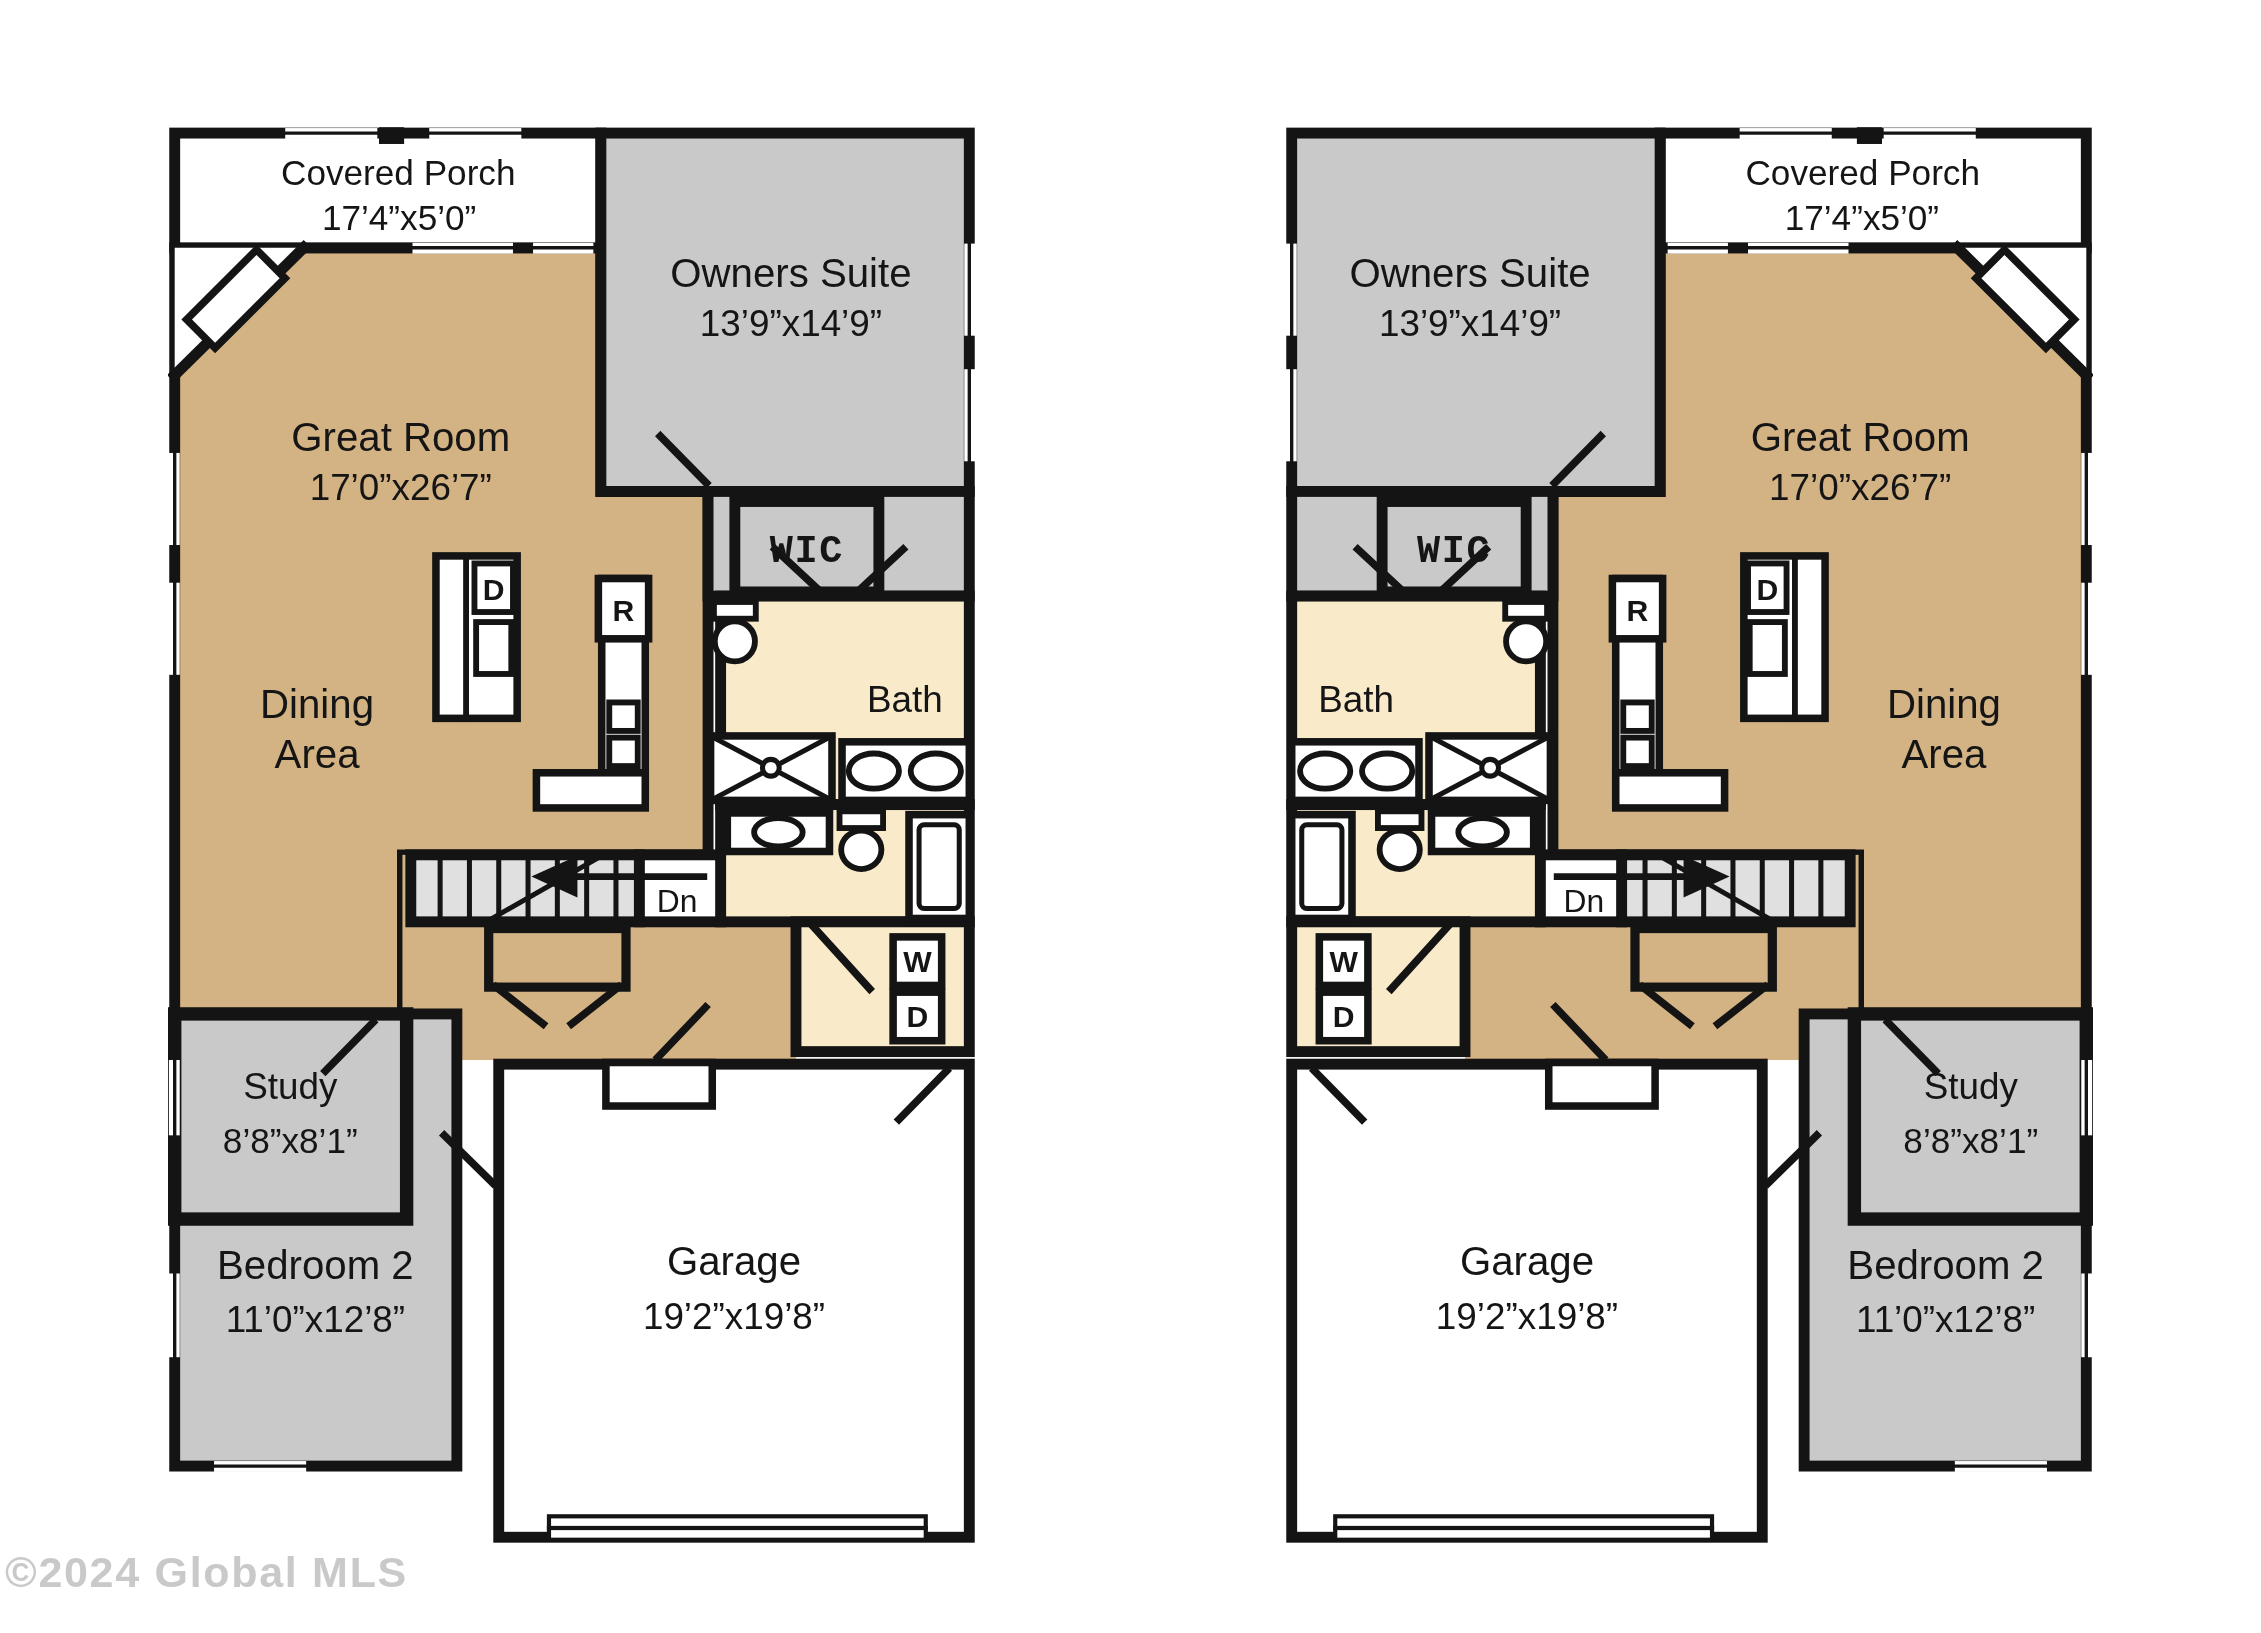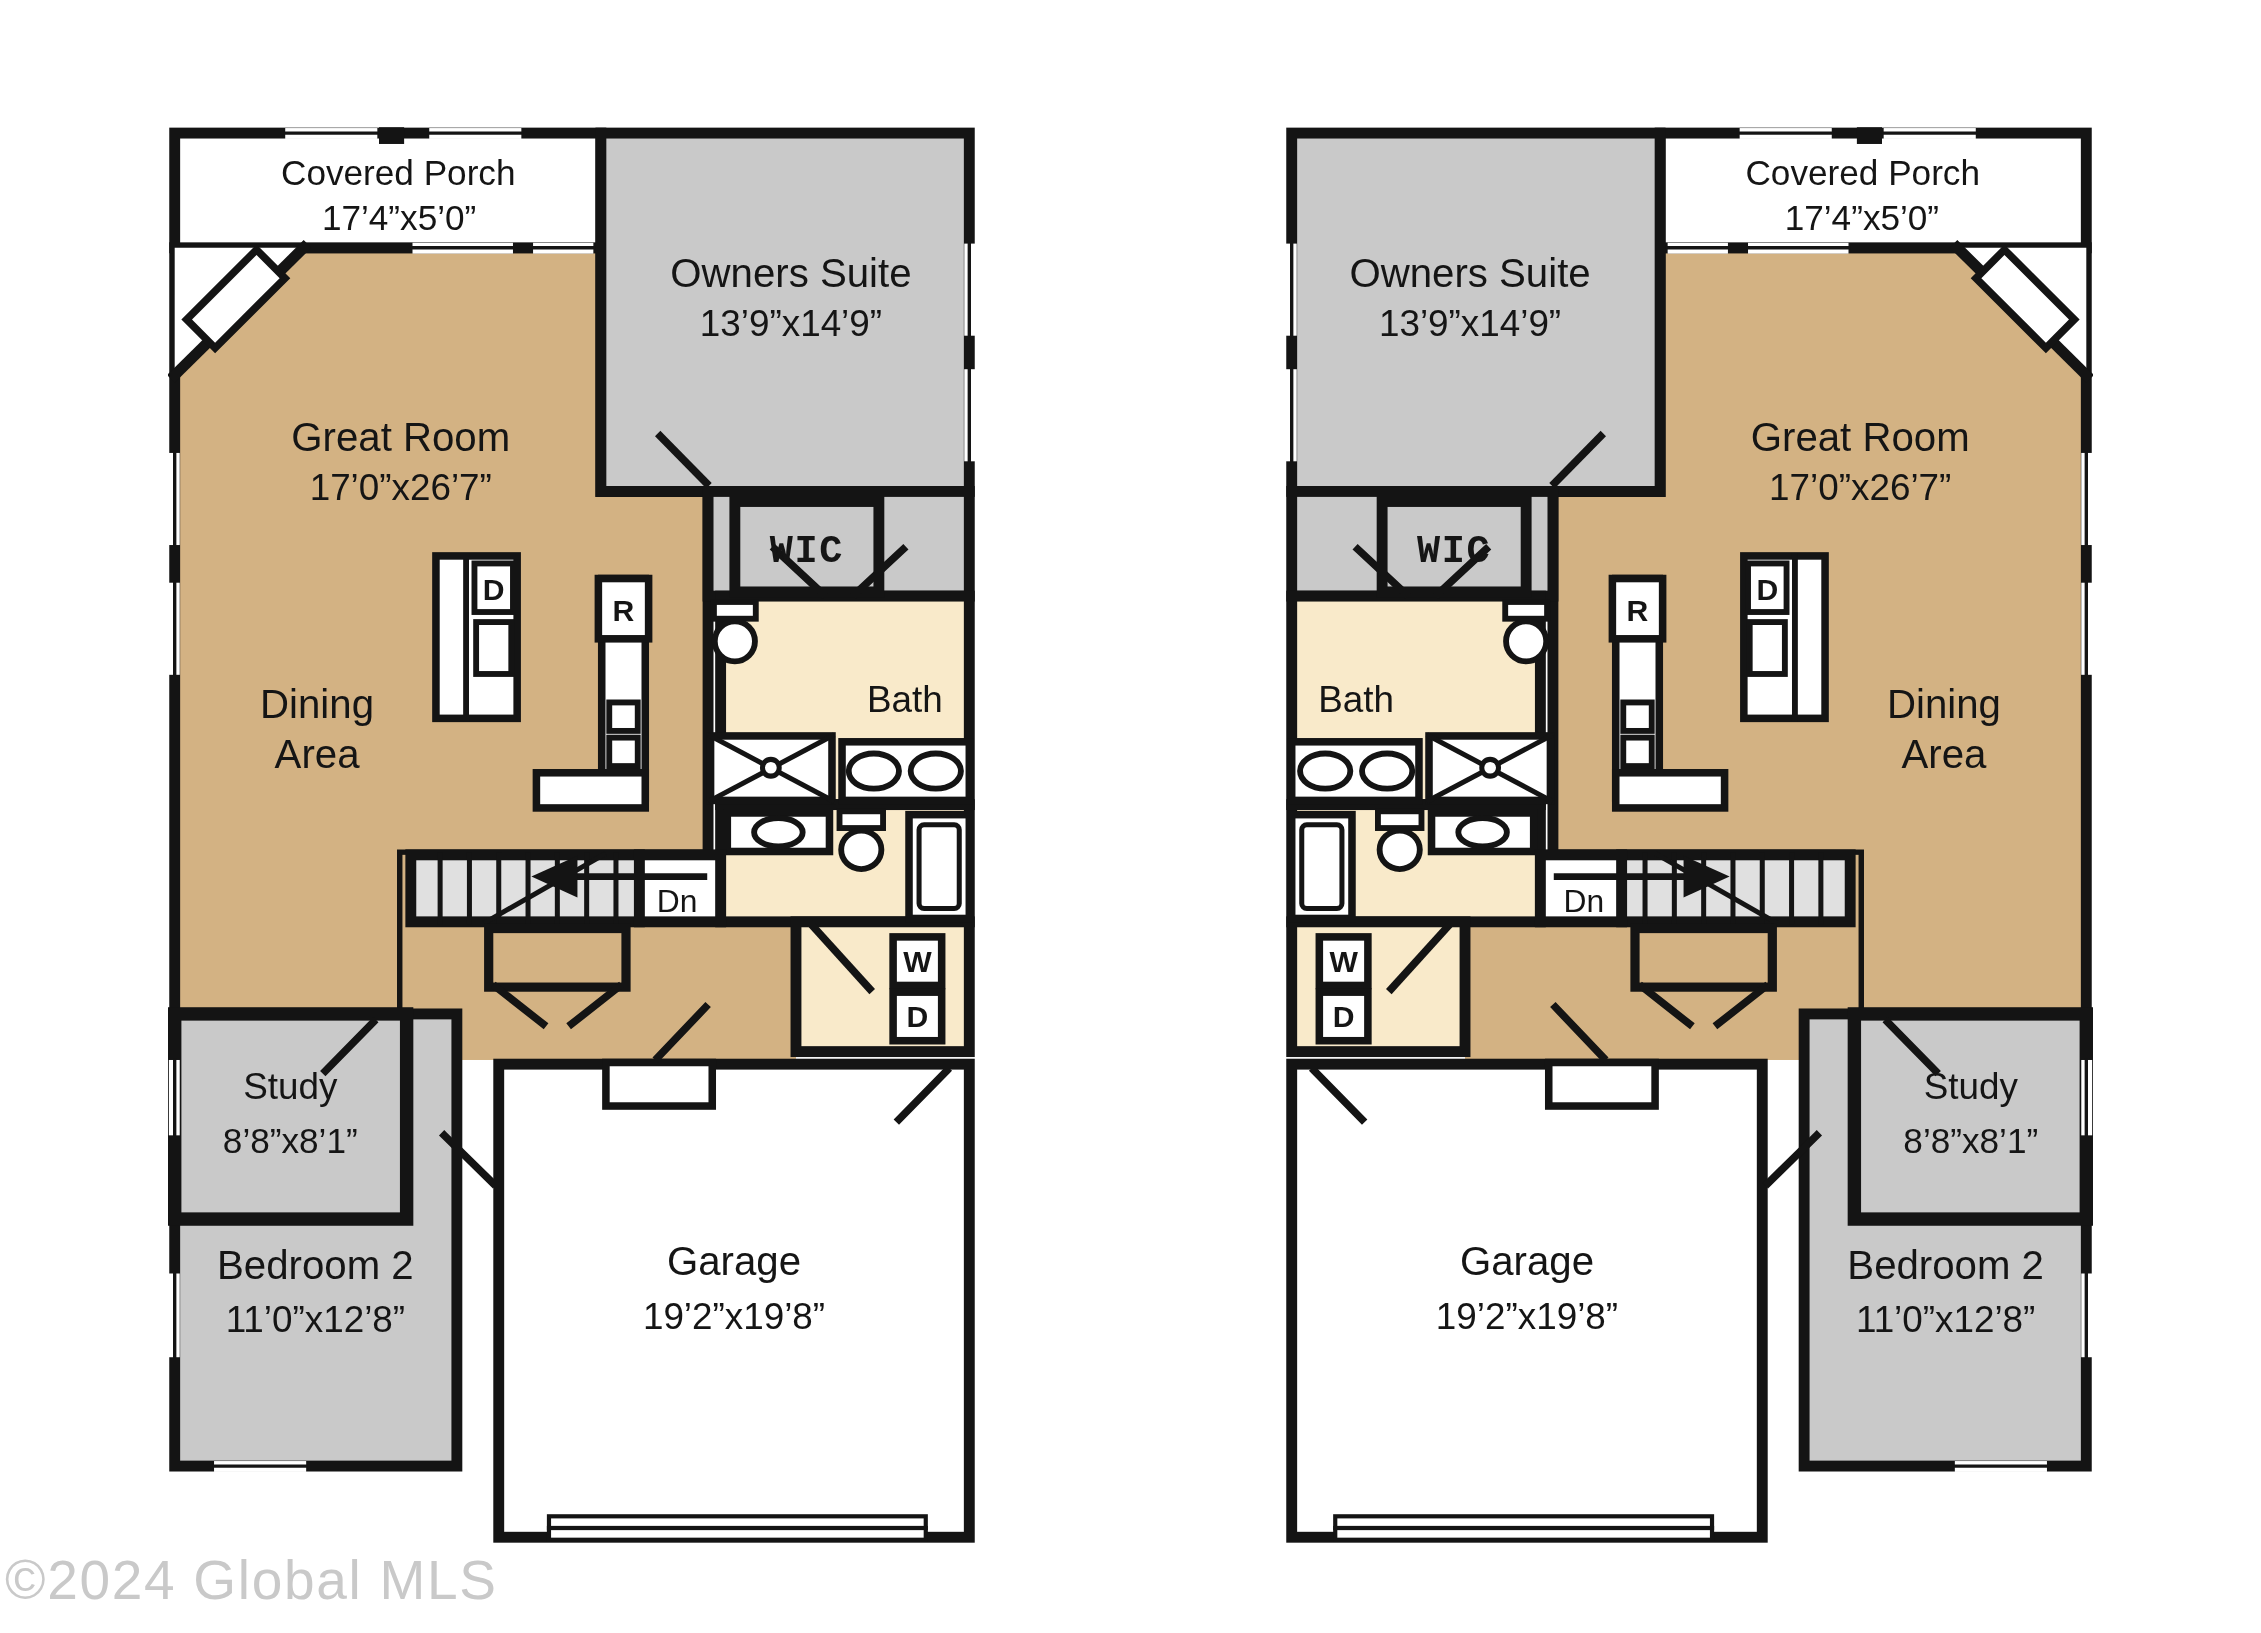--- a/index.html
+++ b/index.html
@@ -6,22 +6,22 @@
   .canvas{position:relative;width:2199px;height:1634px;background:#fff;overflow:hidden;
           font-family:"Liberation Sans",sans-serif;}
   svg.unit{position:absolute;}
   svg text{fill:#151515;text-anchor:middle;font-family:"Liberation Sans",sans-serif;}
   .t48{font-size:48px;}
   .t44{font-size:44px;}
   .t42{font-size:42px;}
   .dn{font-size:38px;}
   .appl{font-size:36px;font-weight:bold;}
   .wic{font-family:"Liberation Mono",monospace;font-size:46px;font-weight:bold;letter-spacing:2px;}
-  .copyright{position:absolute;left:5px;top:1548px;font-size:55px;color:#c9c9c9;
-             letter-spacing:1.7px;font-weight:400;}
+  .copyright{position:absolute;left:5px;top:1548px;font-size:43px;color:#c9c9c9;
+             letter-spacing:1.7px;font-weight:700;}
 </style>
 </head>
 <body>
 
 <div class="canvas">
 
   <svg width="0" height="0" style="position:absolute" aria-hidden="true">
     <defs>
       <g id="unit-geom" fill="none" stroke="#141414" stroke-width="13" stroke-linecap="square">
 

